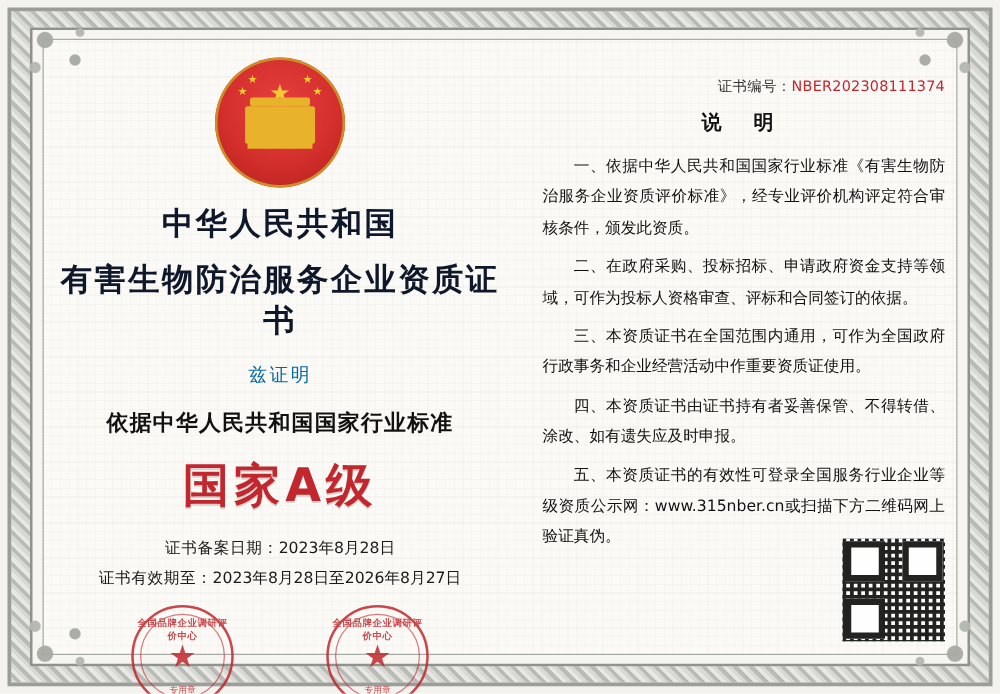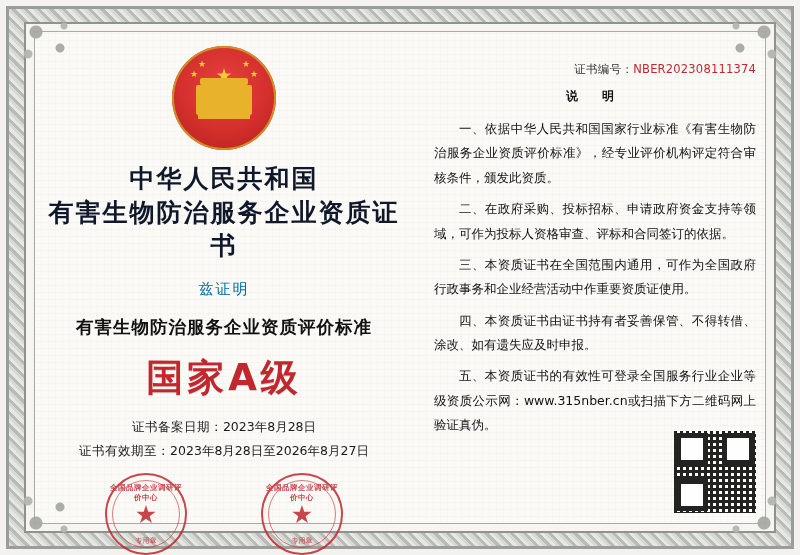--- a/index.html
+++ b/index.html
@@ -153,21 +153,21 @@
     font-family: "DejaVu Sans", "Liberation Sans", sans-serif;
     font-weight: bold;
     color: #0f172a;
     letter-spacing: 2px;
   }
   .title-1 {
     margin-top: 12px;
     font-size: 25px;
   }
   .title-2 {
-    margin-top: 1px;
+    margin-top: 12px;
     font-size: 25px;
   }
 
   .hereby {
     margin-top: 18px;
     font-size: 15px;
     color: #0369a1;
     letter-spacing: 2px;
   }
   .company {
@@ -244,21 +244,21 @@
   }
 
   
   .right-col {
     position: absolute;
     right: 0; top: 48px;
     width: 322px;
   }
   .notes-title {
     text-align: center;
-    font-size: 12px;
+    font-size: 16px;
     font-weight: bold;
     color: #111;
     letter-spacing: 10px;
     margin-bottom: 12px;
   }
   .note {
     font-size: 12.5px;
     line-height: 1.95;
     color: #111;
     text-align: justify;
@@ -326,21 +326,21 @@
         <div class="star-small s2">★</div>
         <div class="star-small s3">★</div>
         <div class="star-small s4">★</div>
         <div class="gate"></div>
       </div>
 
       <div class="title-1">中华人民共和国</div>
       <div class="title-2">有害生物防治服务企业资质证书</div>
 
       <div class="hereby">兹证明</div>
-      <div class="company">有害生物防治服务企业资质评价标准</div>
+      <div class="company">依据中华人民共和国国家行业标准</div>
       <div class="grade">国家A级</div>
 
       <div class="dates">
         <div class="row">
           <span class="lbl">证书备案日期：</span><span>2023年8月28日</span>
         </div>
         <div class="row">
           <span class="lbl">证书有效期至：</span><span>2023年8月28日至2026年8月27日</span>
         </div>
       </div>

